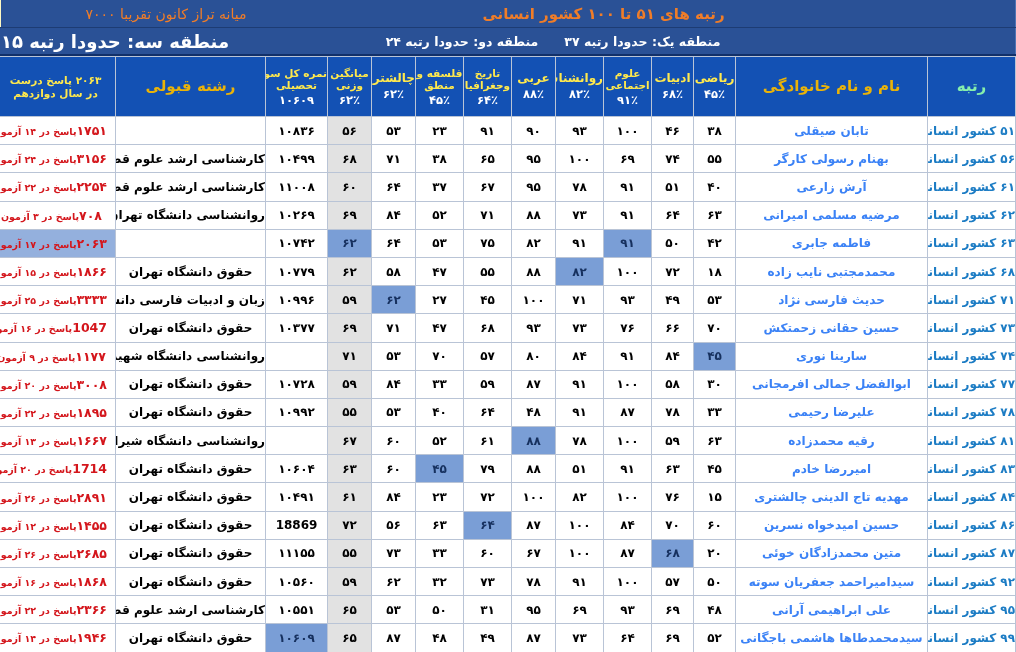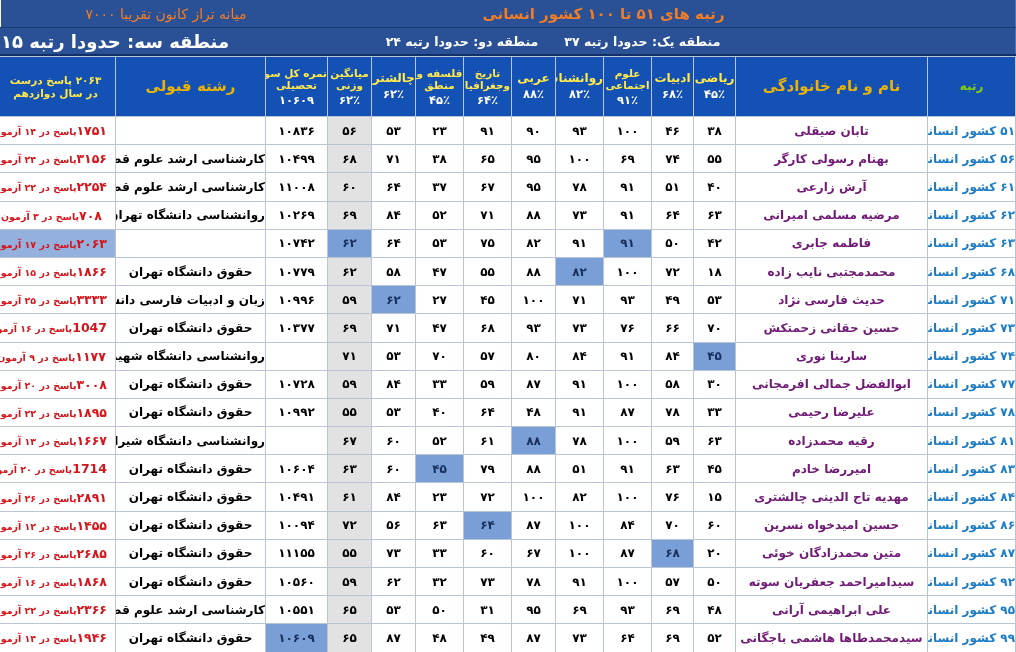--- a/index.html
+++ b/index.html
@@ -121,22 +121,22 @@
     border: 1px solid #15409a;
     line-height: 1.12;
     font-size: 11px;
     padding: 2px 1px;
   }
   thead th.big {
     color: #eab308;
     font-size: 15px;
   }
   thead th.rank-h {
-    color: #84cc16;
-    font-size: 12px;
+    color: #86efac;
+    font-size: 15px;
   }
   thead th .hlabel {
     display: block;
   }
   thead th .hpct {
     display: block;
     margin-top: 3px;
     font-size: 11.5px;
     color: #ffffff;
   }
@@ -154,21 +154,21 @@
     font-weight: bold;
     font-size: 12.5px;
   }
   td.rank {
     color: #1c7cc4;
     font-weight: bold;
     font-size: 11.5px;
     background: #ffffff;
   }
   td.name {
-    color: #701a75;
+    color: #3b82f6;
     font-weight: bold;
     font-size: 12.5px;
     text-align: center;
     padding: 0 4px;
   }
   td.score { }
   td.avg {
     background: #e2e2e2;
   }
   td.total {
@@ -534,21 +534,21 @@
           <td class="name">حسین امیدخواه نسرین</td>
           <td class="score">۶۰</td>
           <td class="score">۷۰</td>
           <td class="score">۸۴</td>
           <td class="score">۱۰۰</td>
           <td class="score">۸۷</td>
           <td class="score hl">۶۴</td>
           <td class="score">۶۳</td>
           <td class="score">۵۶</td>
           <td class="avg">۷۲</td>
-          <td class="total">۱۰۰۹۴</td>
+          <td class="total">18869</td>
           <td class="major">حقوق دانشگاه تهران</td>
           <td class="answers"><span class="acount">۱۴۵۵</span><span class="atests">پاسخ در ۱۲ آزمون</span></td>
         </tr>
         <tr>
           <td class="rank">۸۷ کشور انسانی</td>
           <td class="name">متین محمدزادگان خوئی</td>
           <td class="score">۲۰</td>
           <td class="score hl">۶۸</td>
           <td class="score">۸۷</td>
           <td class="score">۱۰۰</td>

